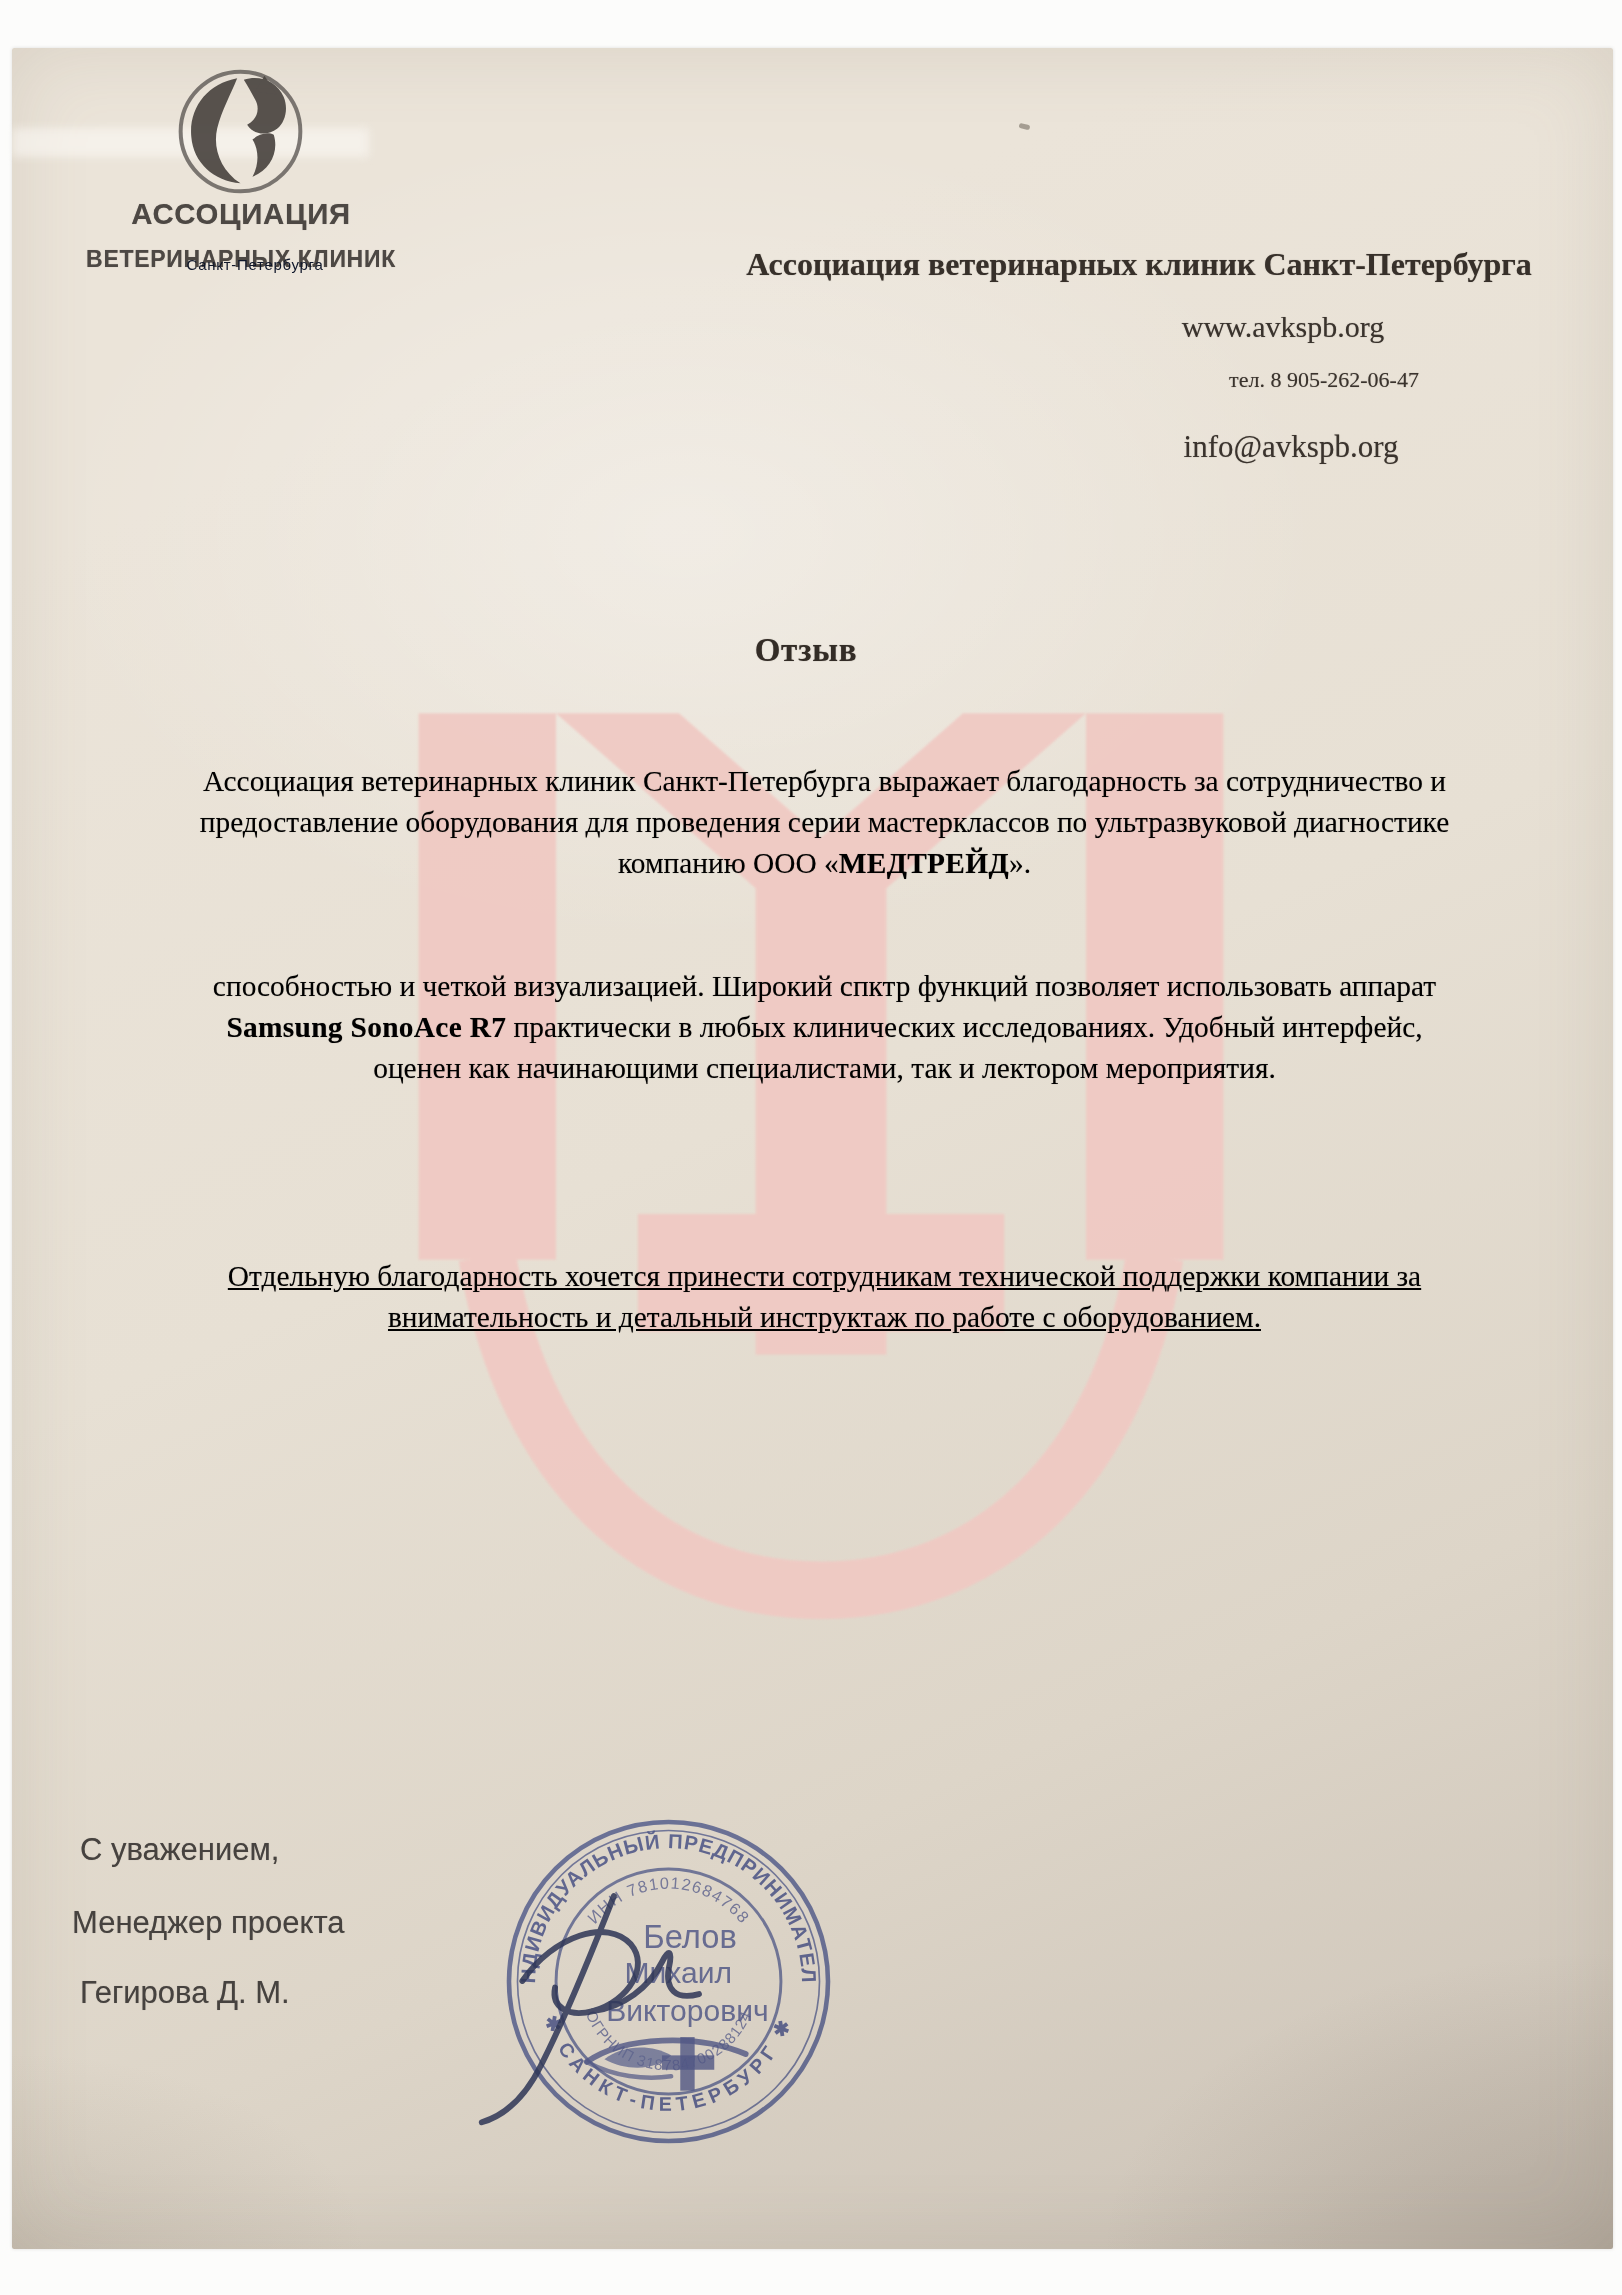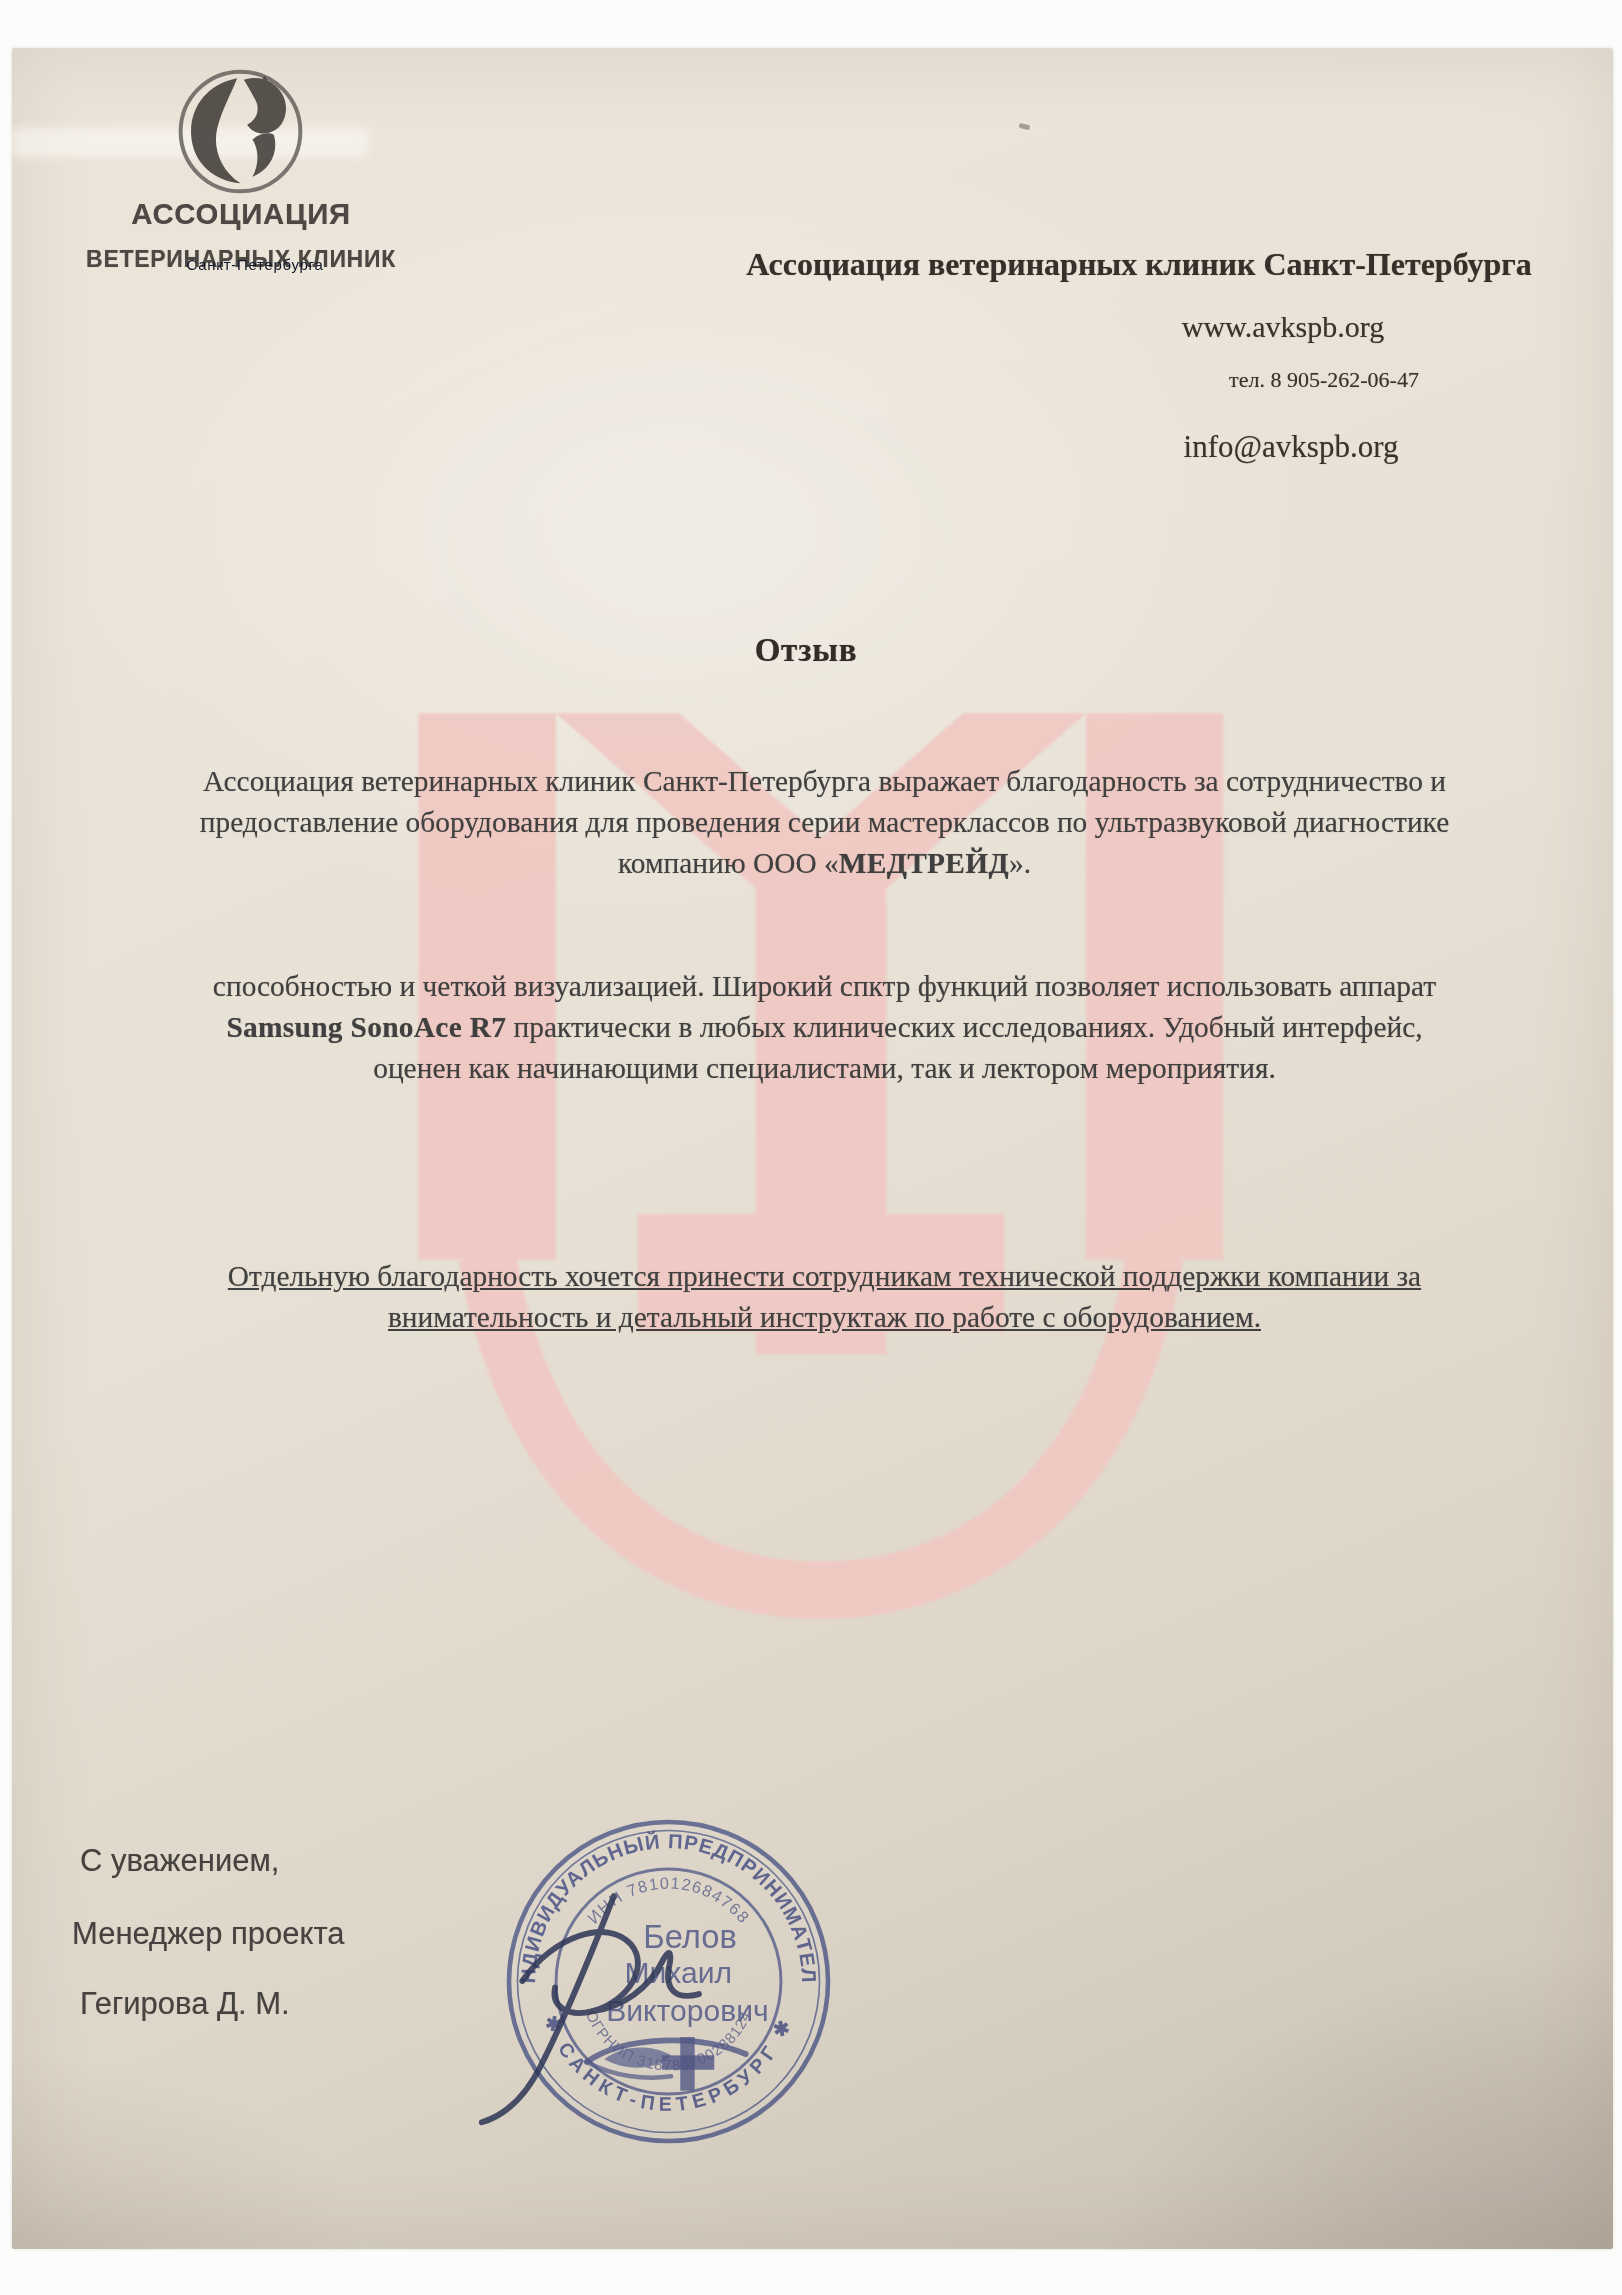--- a/index.html
+++ b/index.html
@@ -35,26 +35,26 @@
     font-size:15px;color:#0f172a;letter-spacing:0.7px;}
   .hdr-org{left:1139px;top:246px;font-size:32px;font-weight:bold;color:#37302a;
     text-shadow:0 0 1px rgba(55,48,42,.5);}
   .hdr-www{left:1283px;top:310px;font-size:30px;color:#3a332d;text-shadow:0 0 1px rgba(58,51,45,.45);}
   .hdr-tel{left:1324px;top:367px;font-size:22px;color:#3a332d;text-shadow:0 0 1px rgba(58,51,45,.45);}
   .hdr-mail{left:1291px;top:429px;font-size:31px;color:#3a332d;text-shadow:0 0 1px rgba(58,51,45,.45);}
   
   .title{left:806px;top:632px;font-size:33px;font-weight:bold;color:#332c26;
     letter-spacing:0.7px;text-shadow:0 0 1px rgba(51,44,38,.5);}
   .para{position:absolute;left:118px;width:1413px;text-align:center;
-    font-size:29.4px;line-height:41px;color:#404040;text-shadow:0 0 1px rgba(58,50,44,.42);}
+    font-size:29.4px;line-height:41px;color:#000000;text-shadow:0 0 1px rgba(58,50,44,.42);}
   .p1{top:761px;} .p2{top:966px;} .p3{top:1256px;text-decoration:underline;}
   .para b{letter-spacing:0.3px;}
   
   .signoff-line{font-family:"Liberation Sans",sans-serif;font-size:31px;color:#46423f;
-    text-shadow:0 0 0.7px rgba(70,66,62,.45);white-space:nowrap;margin-top:11px;}
+    text-shadow:0 0 0.7px rgba(70,66,62,.45);white-space:nowrap;}
   .so1{left:80px;top:1832px;} .so2{left:72px;top:1905px;} .so3{left:80px;top:1975px;text-align:center;}
   
   .watermark{left:412px;top:710px;width:818px;height:913px;filter:blur(0.8px);opacity:.92;}
   .stamp{left:492px;top:1805px;width:353px;height:353px;filter:blur(0.4px);opacity:.9;
     mix-blend-mode:multiply;}
   .stamp text{font-family:"Liberation Sans",sans-serif;}
   .signature{left:0;top:0;width:1623px;height:2295px;filter:blur(0.3px);}
   .speck{left:1019px;top:124px;width:10.5px;height:4.6px;background:#8d857a;border-radius:2.6px;
     transform:rotate(14deg);opacity:.75;}
   .cat-logo{left:174px;top:65px;width:133px;height:133px;filter:blur(0.3px);}

